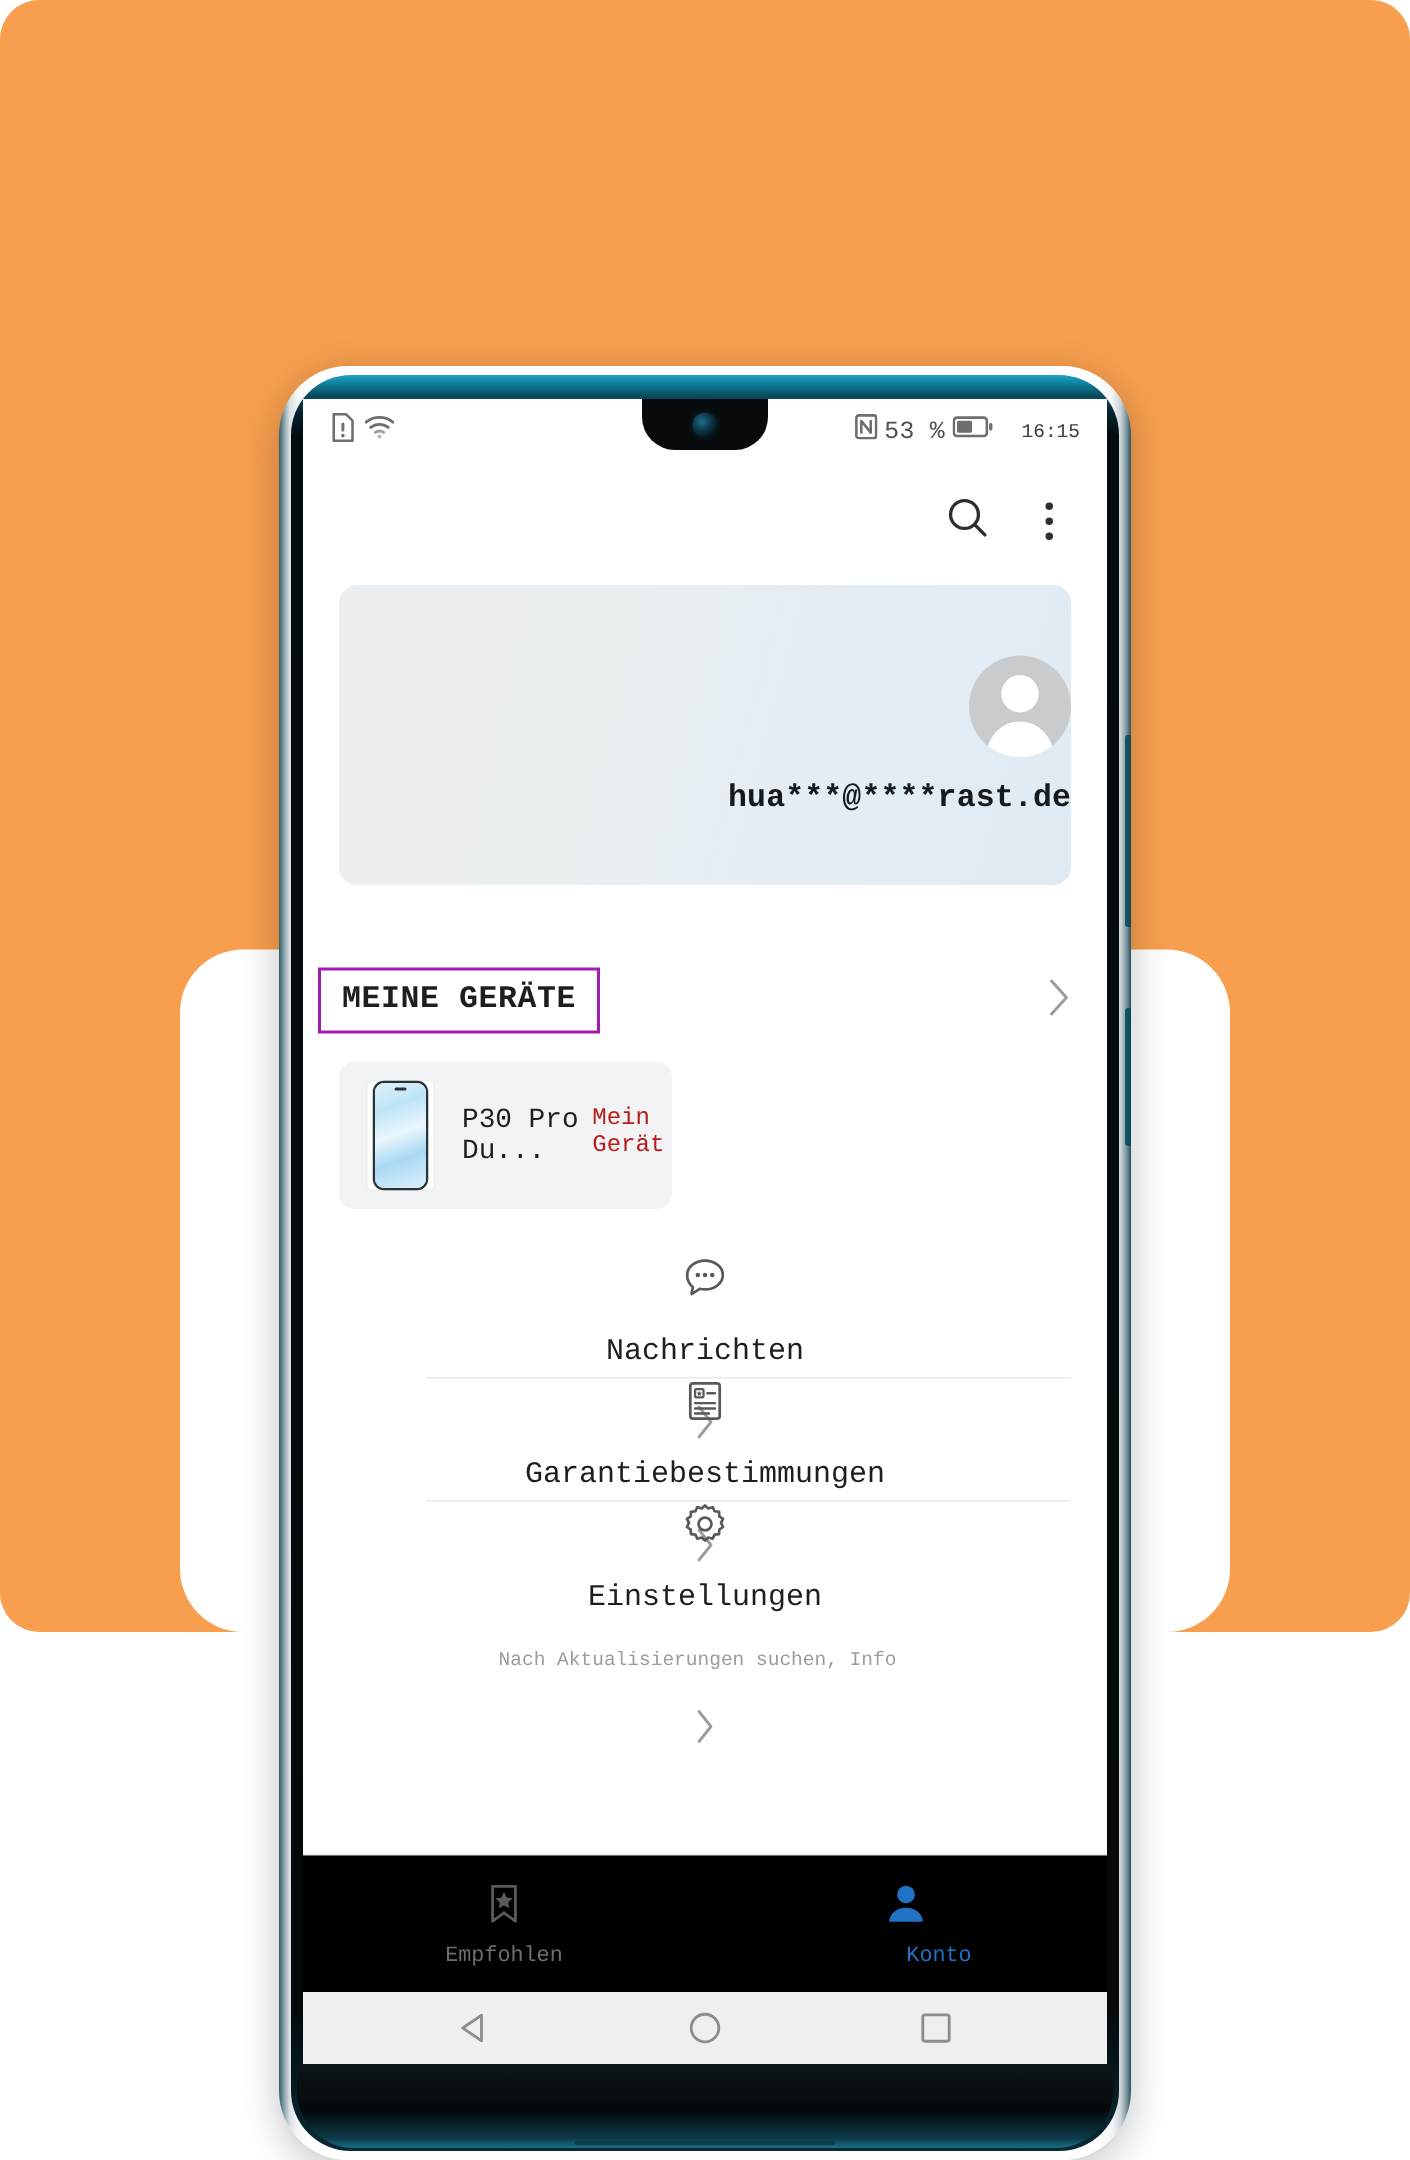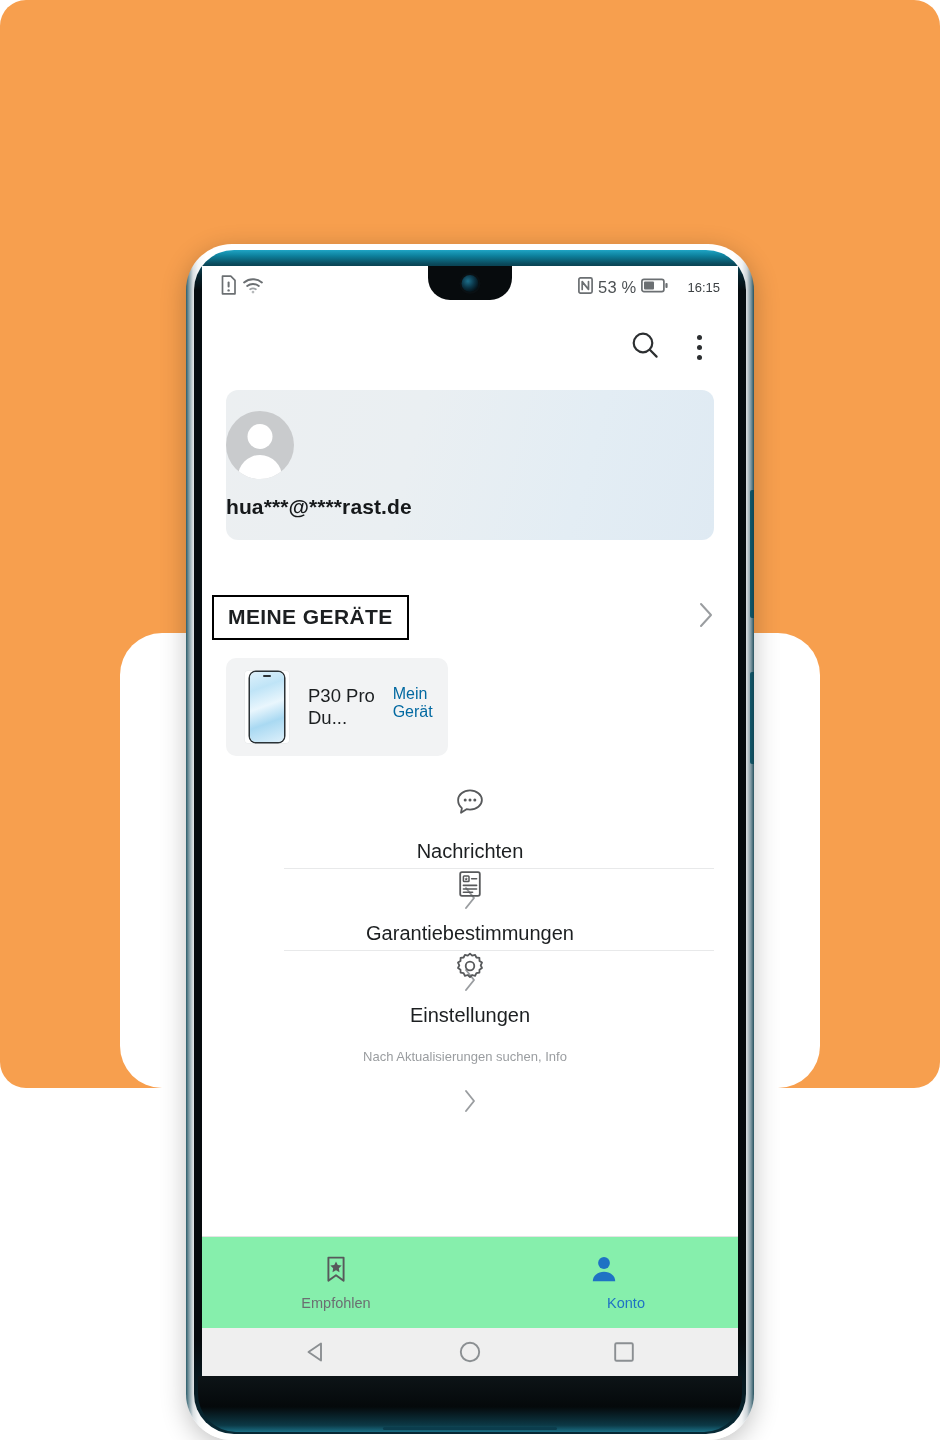--- a/index.html
+++ b/index.html
@@ -2,21 +2,21 @@
 <html><head>
 <meta charset="utf-8">
 <style>
   * { margin:0; padding:0; box-sizing:border-box; }
   html, body {
     width:940px; height:1440px;
     font-family:"Liberation Sans", sans-serif;
     background:#ffffff; overflow:hidden;
   }
 
-  #stage { position:relative; width:940px; height:1440px; background:#ffffff; }
+  #stage { position:relative; width:940px; height:1440px; background:#ffffff;font-family:Liberation Mono, monospace; }
 
   
   .bg-orange {
     position:absolute; left:0; top:0; width:940px; height:1088px;
     background:#F79F4E;
     border-top-left-radius:26px; border-top-right-radius:26px;
     border-bottom-left-radius:26px; border-bottom-right-radius:26px;
   }
   .bg-white-panel {
     position:absolute; left:120px; top:633px; width:700px; height:455px;
@@ -93,23 +93,23 @@
   .appbar {
     height:78px; display:flex; align-items:center; justify-content:flex-end;
     gap:30px; padding-right:30px;
   }
   .appbar-btn { cursor:pointer; display:flex; align-items:center; justify-content:center; }
   .dots { display:flex; flex-direction:column; gap:5px; padding:4px 6px; }
   .dots i { width:5px; height:5px; border-radius:50%; background:#2c2f31; display:block; }
 
   
   .profile-card {
-    margin:4px 24px 0 24px; height:150px; border-radius:12px;
+    margin:4px 24px 0 24px; height:200px; border-radius:12px;
     background:linear-gradient(105deg,#eceff1 0%,#eaeff2 38%,#e3edf4 72%,#dfeaf3 100%);
-    display:flex; flex-direction:column; align-items:flex-start; justify-content:center;
+    display:flex; flex-direction:column; align-items:flex-end; justify-content:center;
   }
   .avatar {
     width:68px; height:68px; border-radius:50%; background:#c9cbcd;
     position:relative; overflow:hidden; margin-bottom:16px;
   }
   .avatar::before{
     content:""; position:absolute; left:50%; top:13px; transform:translateX(-50%);
     width:25px; height:25px; border-radius:50%; background:#ffffff;
   }
   .avatar::after{
@@ -117,21 +117,21 @@
     width:44px; height:34px; border-radius:22px 22px 0 0; background:#ffffff;
   }
   .profile-mail { font-size:21px; font-weight:bold; color:#16191b; letter-spacing:.1px; }
 
   
   .devices-head {
     display:flex; align-items:center; justify-content:space-between;
     margin:52px 24px 0 24px; height:50px;
   }
   .devices-title-wrap {
-    border:2px solid #000000; padding:8px 14px 9px 14px;
+    border:2px solid #a21caf; padding:8px 14px 9px 14px;
     margin-left:-14px;
   }
   .devices-title { font-size:21px; font-weight:bold; color:#1c1f21; letter-spacing:.4px; }
 
   .device-card {
     margin:16px 0 0 24px; width:222px; height:98px; border-radius:10px;
     background:#f2f3f4; display:flex; align-items:center; padding-left:18px; gap:18px;
   }
   .device-thumb {
     width:46px; height:74px; border-radius:4px; background:#ffffff;
@@ -143,41 +143,41 @@
     border-radius:6px;
     background:linear-gradient(160deg,#dff1fb 0%,#bfe4f7 24%,#e9f6fd 48%,#a9d9f2 70%,#ddf0fb 100%);
     box-shadow:0 0 0 1.5px #2b3236;
   }
   .device-thumb .dev-body::before{
     content:""; position:absolute; left:50%; top:3px; transform:translateX(-50%);
     width:8px; height:2px; border-radius:1px; background:#2b3236;
   }
   .dev-texts { display:flex; flex-direction:row; gap:7px; }
   .dev-name { font-size:18.5px; color:#1c1f21; }
-  .dev-tag  { font-size:16px; color:#0369a1; }
+  .dev-tag  { font-size:16px; color:#b91c1c; }
 
   
   .menu { margin:30px 24px 0 24px; }
   .menu-row {
     display:flex; align-items:center; height:82px; gap:22px; position:relative;flex-direction:column;
   }
   .menu-row + .menu-row::before{
     content:""; position:absolute; left:58px; right:0; top:0; height:1px; background:#e8e9ea;
   }
   .menu-ico { width:36px; display:flex; align-items:center; justify-content:center; flex:none; }
   .menu-label { font-size:20px; color:#1c1f21; flex:1; }
   .menu-sub {
     font-size:13px; color:#9a9da0; text-align:right; line-height:1.28; margin-right:10px;
   }
   .chev { flex:none; }
 
   
   .bottomnav {
     position:absolute; left:0; right:0; bottom:52px; height:92px;
-    background:#86efac; border-top:1px solid #e4e4e4;
+    background:#000000; border-top:1px solid #e4e4e4;
     display:flex; align-items:center;
   }
   .navitem {
     flex:1; display:flex; flex-direction:column; align-items:center; gap:7px;
   }
   .nav-label { font-size:14.5px; color:#6b6f72; }
   .navitem.active .nav-label { color:#1f72c4;padding-left:44px; }
 
   
   .androidnav {

